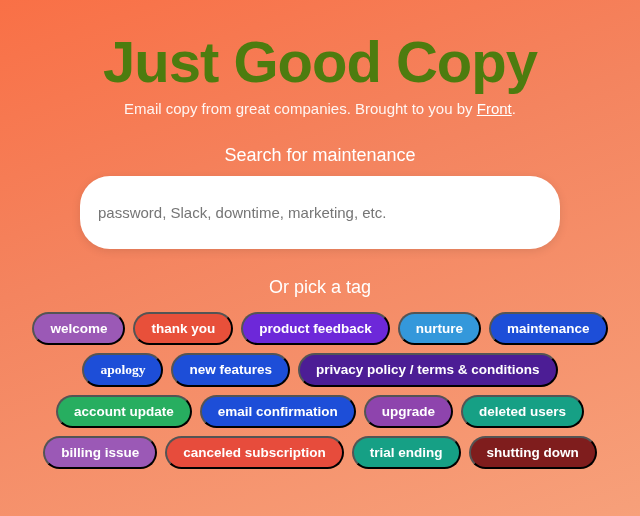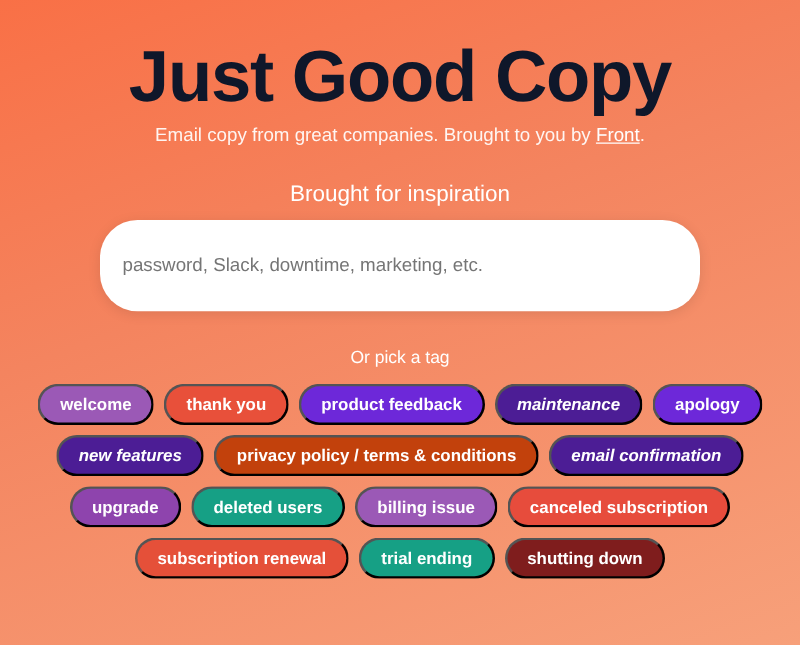--- a/index.html
+++ b/index.html
@@ -12,21 +12,21 @@
       display: flex;
       flex-direction: column;
       align-items: center;
       padding: 30px 20px 20px;
       overflow: hidden;
     }
 
     .main-title {
       font-size: 58px;
       font-weight: 900;
-      color: #0f172a;
+      color: #4d7c0f;
       letter-spacing: -1px;
       line-height: 1.1;
       margin-bottom: 6px;
     }
 
     .subtitle {
       font-size: 15px;
       color: rgba(255,255,255,0.92);
       margin-bottom: 28px;
     }
@@ -52,21 +52,21 @@
       border-radius: 30px;
       border: none;
       outline: none;
       font-size: 15px;
       color: #888;
       background: white;
       box-shadow: 0 2px 10px rgba(0,0,0,0.1);
     }
 
     .pick-tag-label {
-      font-size: 14px;
+      font-size: 18px;
       color: white;
       margin-bottom: 14px;
     }
 
     .tags-container {
       display: flex;
       flex-wrap: wrap;
       justify-content: center;
       gap: 8px;
       max-width: 600px;
@@ -80,57 +80,58 @@
       color: white;
       cursor: pointer;
       white-space: nowrap;
       transition: opacity 0.15s;
     }
 
     .tag-purple { background-color: #9b59b6; }
     .tag-coral { background-color: #e8503a; }
     .tag-pink { background-color: #6d28d9; }
     .tag-blue { background-color: #3498db; }
-    .tag-teal { background-color: #4c1d95; font-style: italic; }
-    .tag-orange { background-color: #6d28d9; }
-    .tag-indigo { background-color: #c2410c; }
+    .tag-teal { background-color: #1d4ed8; }
+    .tag-orange { background-color: #1d4ed8; font-family: Liberation Serif, serif; }
+    .tag-indigo { background-color: #4c1d95; }
     .tag-green { background-color: #27ae60; }
     .tag-red { background-color: #e74c3c; }
     .tag-darkblue { background-color: #7f1d1d; }
     .tag-cyan { background-color: #16a085; }
     .tag-violet { background-color: #8e44ad; }
     .tag-salmon { background-color: #e55039; }
   </style>
 </head>
 <body>
 
 <h1 class="main-title">Just Good Copy</h1>
 
 <p class="subtitle">
   <span>Email copy from great companies. Brought to you by</span>
   <a href="#">Front</a><span>.</span>
 </p>
 
-<p class="search-label">Brought for inspiration</p>
+<p class="search-label">Search for maintenance</p>
 
 <div class="search-container">
   <input class="search-input" type="text" placeholder="password, Slack, downtime, marketing, etc." style="">
 </div>
 
 <p class="pick-tag-label">Or pick a tag</p>
 
 <div class="tags-container" id="tags-container">
 <button class="tag tag-purple">welcome</button>
     <button class="tag tag-coral">thank you</button>
     <button class="tag tag-pink">product feedback</button>
+    <button class="tag tag-blue">nurture</button>
     <button class="tag tag-teal">maintenance</button>
     <button class="tag tag-orange">apology</button>
     <button class="tag tag-teal">new features</button>
     <button class="tag tag-indigo">privacy policy / terms &amp; conditions</button>
+    <button class="tag tag-green">account update</button>
     <button class="tag tag-teal">email confirmation</button>
     <button class="tag tag-violet">upgrade</button>
     <button class="tag tag-cyan">deleted users</button>
     <button class="tag tag-purple">billing issue</button>
     <button class="tag tag-red">canceled subscription</button>
-    <button class="tag tag-salmon">subscription renewal</button>
     <button class="tag tag-cyan">trial ending</button>
     <button class="tag tag-darkblue">shutting down</button>
   </div>
 
 </body></html>

